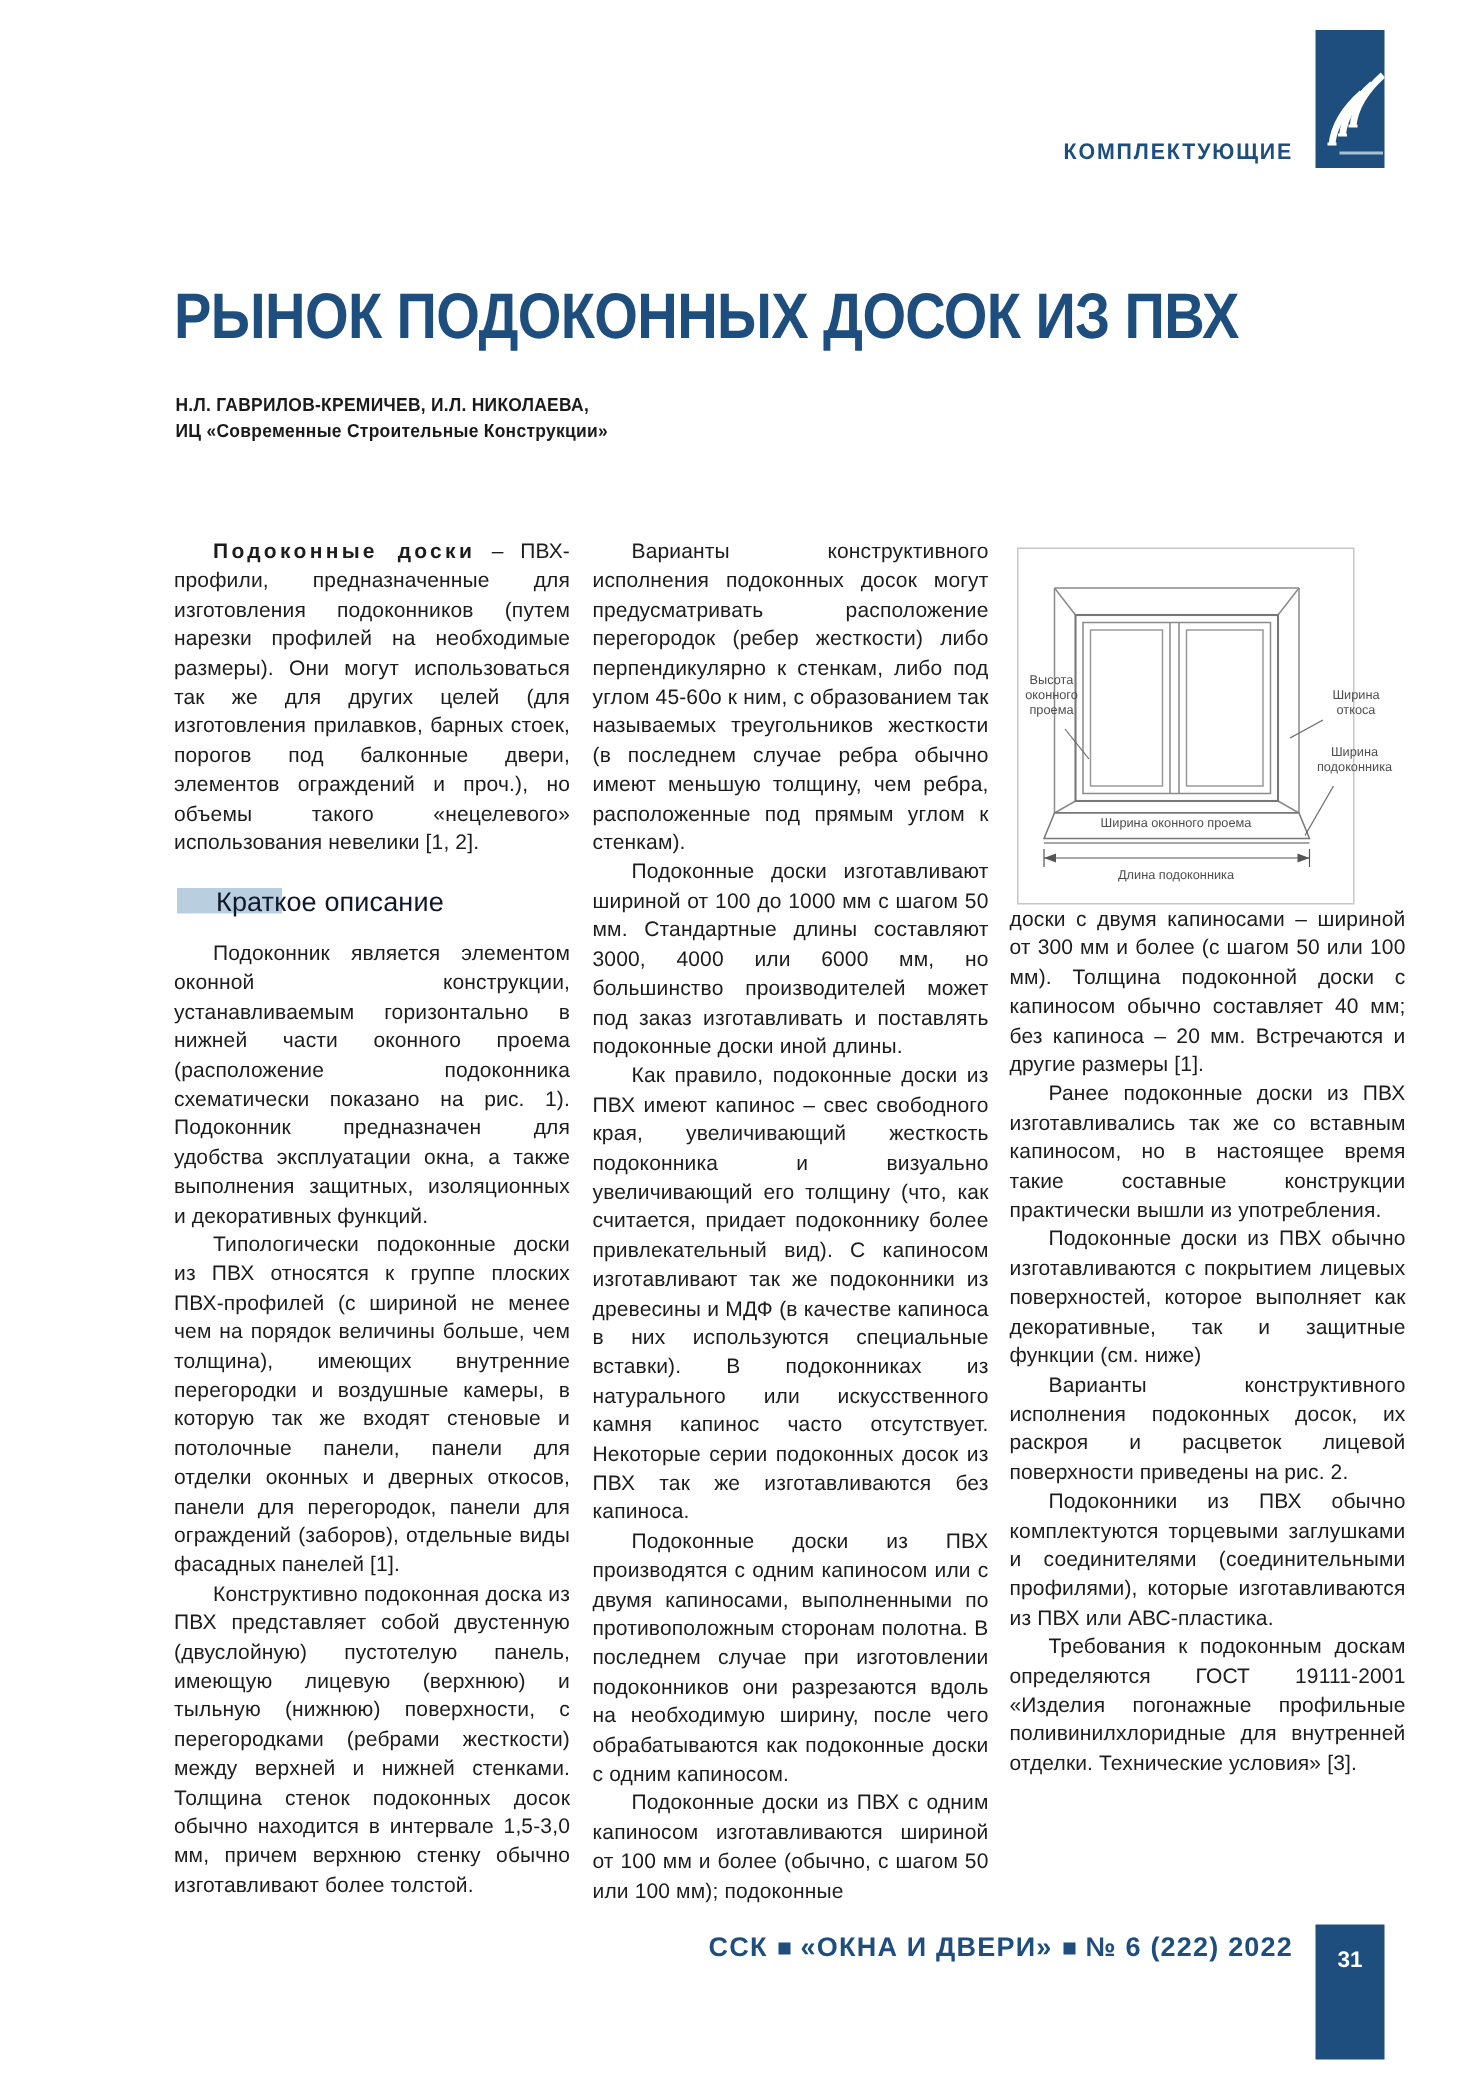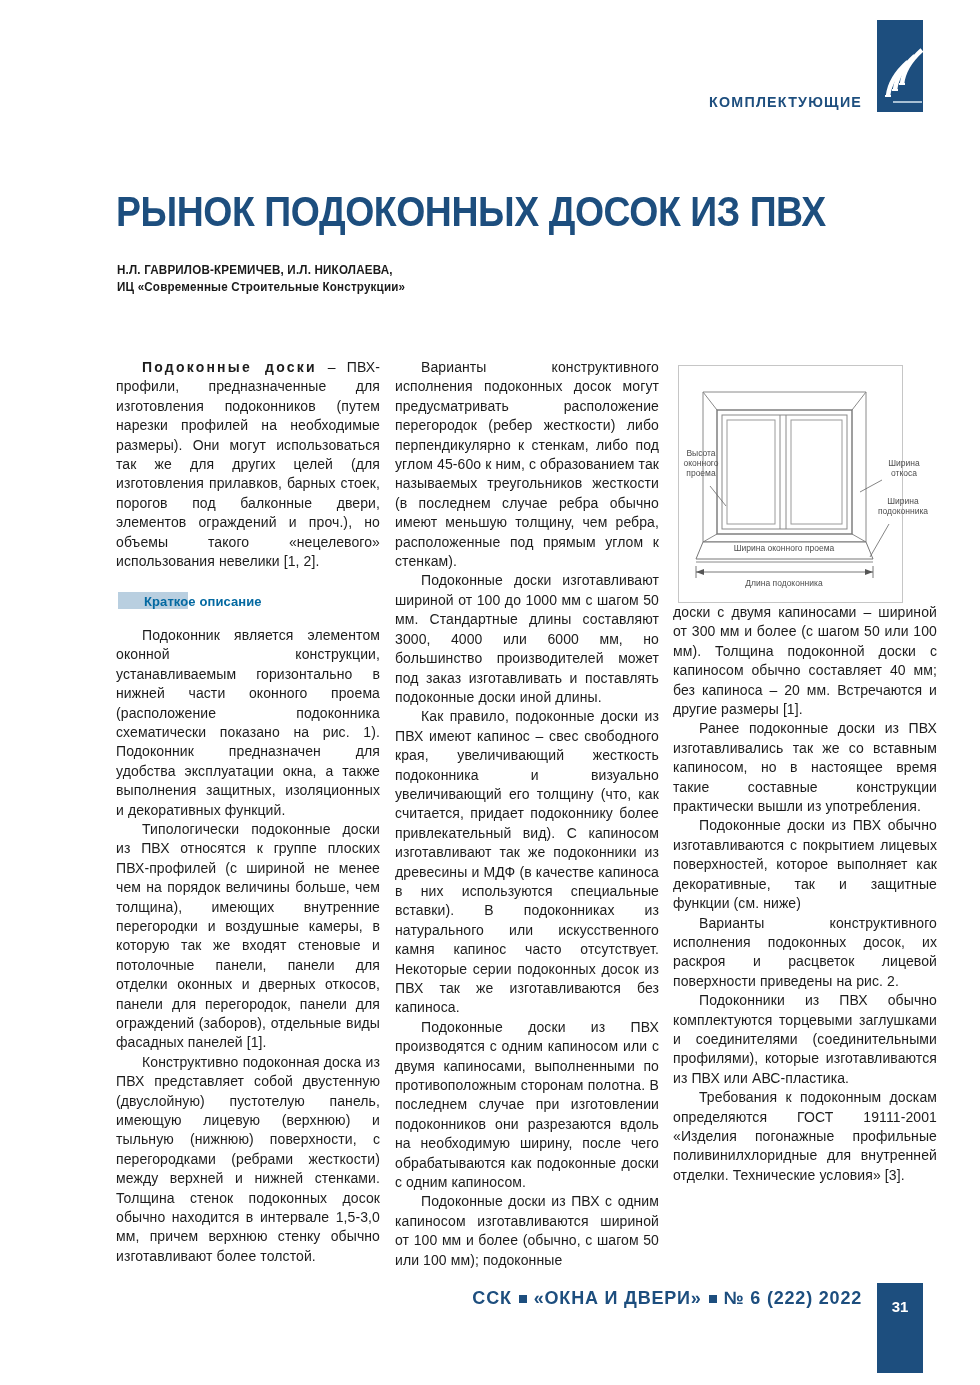--- a/index.html
+++ b/index.html
@@ -38,21 +38,21 @@
     font-size:14px;line-height:19.4px;text-align:justify;color:var(--ink);
     letter-spacing:.1px;
   }
   .col1{left:84px;}
   .col2{left:363px;}
   .col3{left:641px;}
   .col p{margin:0;text-indent:26px;}
   .col p.noindent{text-indent:0;}
   .lead{font-weight:bold;letter-spacing:2.2px;}
   .sec-heading{
-    position:relative;margin:21px 0 14px 0;font-size:13px;font-weight:bold;color:#0369a1;
+    position:relative;margin:21px 0 14px 0;font-size:18px;font-weight:normal;color:#0f172a;
   }
   .sec-heading .marker{
     position:absolute;left:2px;top:0;width:70px;height:17px;background:var(--marker);z-index:0;
   }
   .sec-heading .htext{position:relative;z-index:1;padding-left:28px;}
   
   .figure-box{
     position:relative;margin:7px 0 0 5px;width:225px;height:238px;
     border:1px solid #c6c6c6;background:#fff;
   }

